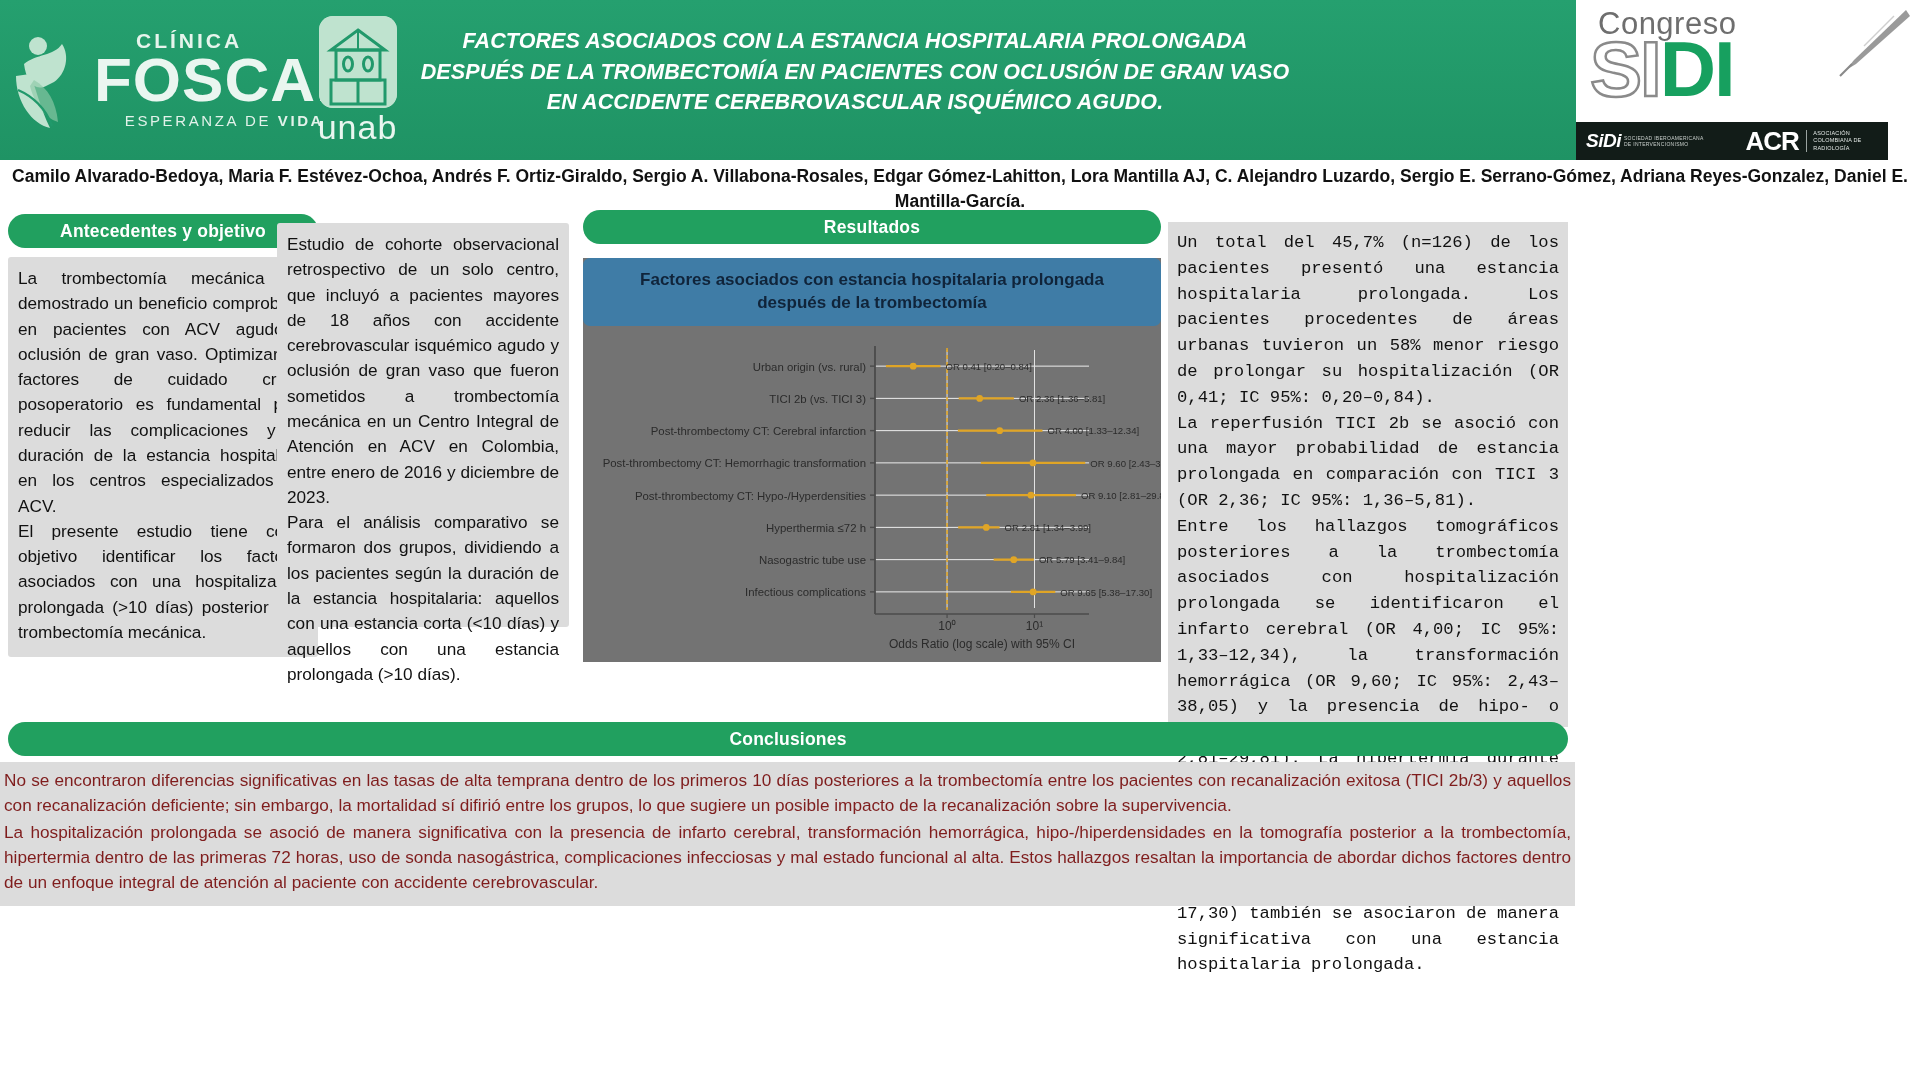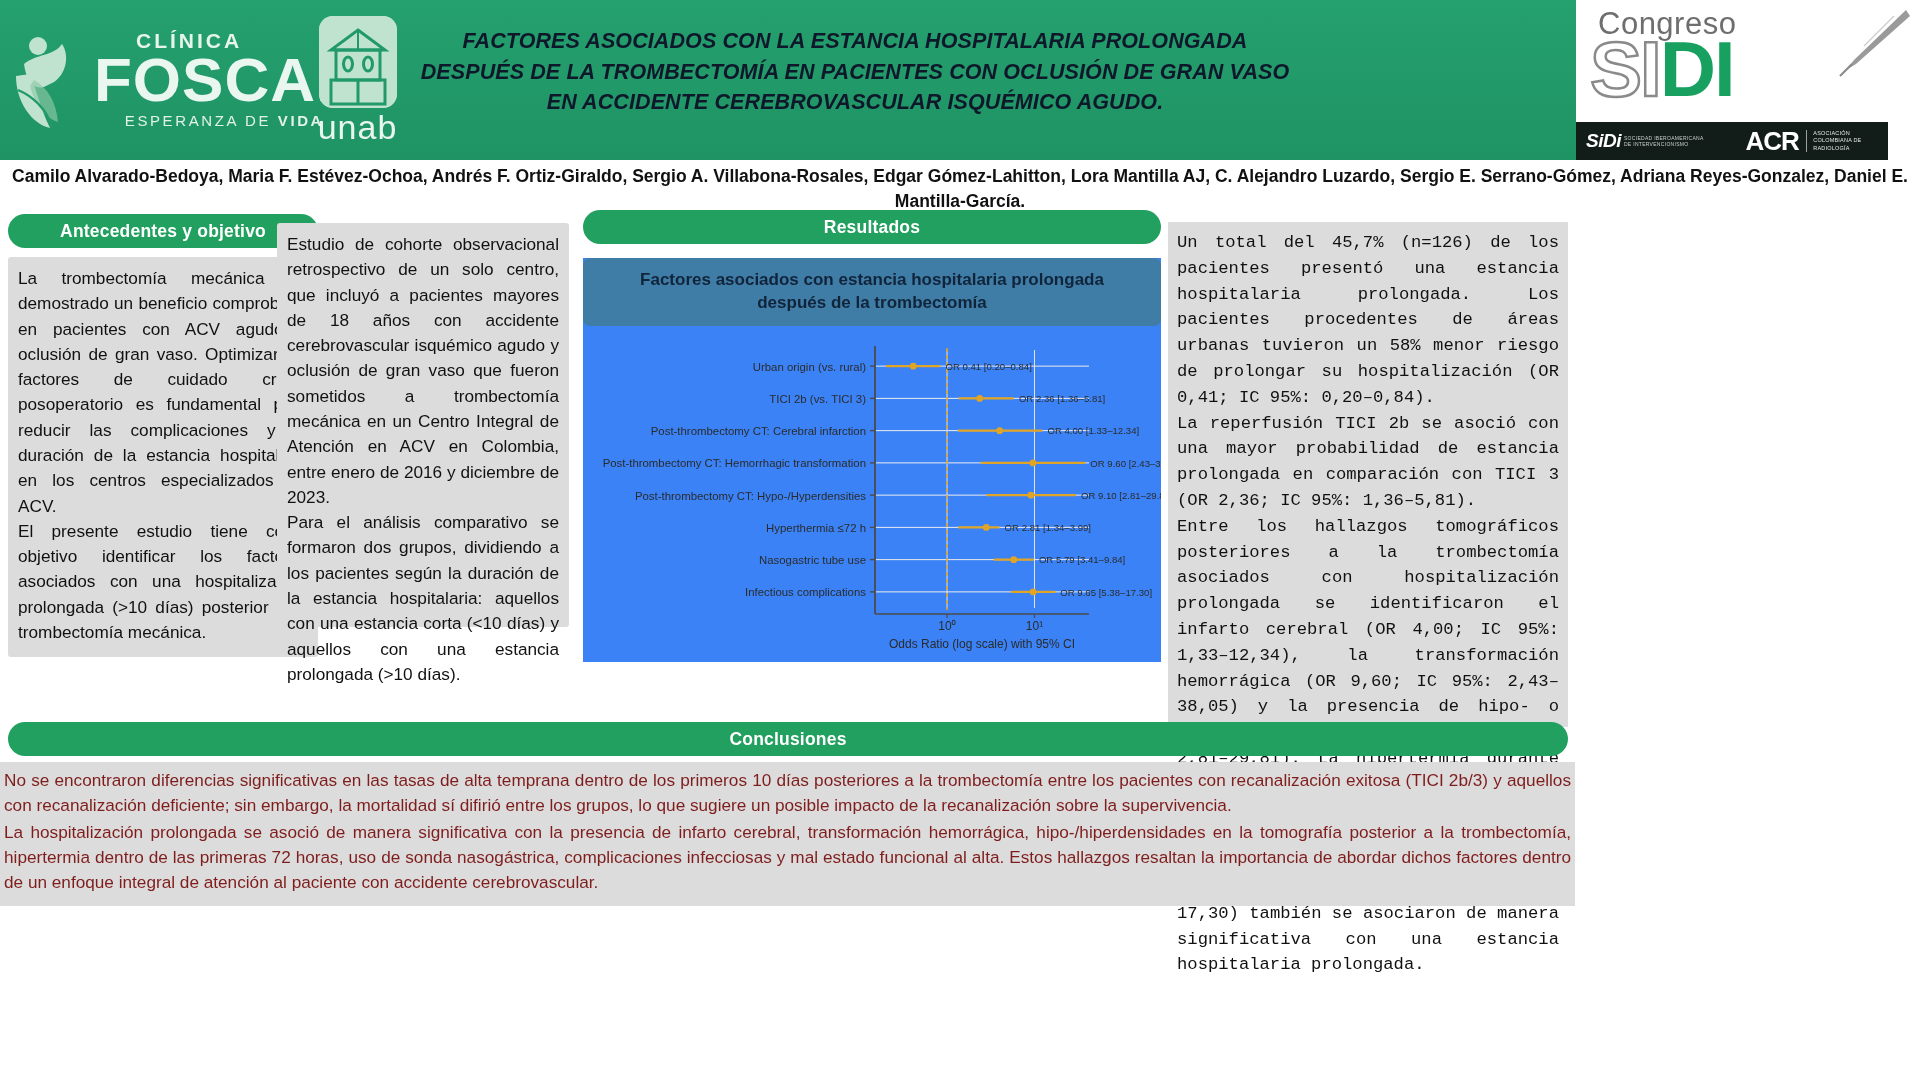--- a/index.html
+++ b/index.html
@@ -63,21 +63,21 @@
   .unab-word {
     font-size: 34px; color: #e9f6ef; font-weight: 400;
     letter-spacing: 1px; margin-top: 2px; line-height: 1;
   }
 
   .poster-title {
     position: absolute;
     left: 420px; top: 26px;
     width: 870px;
     text-align: center;
-    color: #0f172a;
+    color: #ffffff;
     font-style: italic;
     font-weight: 700;
     font-size: 21.5px;
     line-height: 1.42;
     letter-spacing: 0.1px;
     z-index: 3;
   }
 
   .logo-sidi {
     position: absolute;
@@ -176,21 +176,21 @@
   .col1 .pill, .col2 .pill { height: 34px; }
   .col1 .bodybox { margin-top: 9px; height: 400px; }
   .col2 .bodybox { margin-top: 9px; height: 404px; }
 
   .col3 .pill { height: 34px; width: 578px; }
 
   
   .chart-card {
     margin-top: 14px;
     width: 578px;
-    background: #3b82f6;
+    background: #737373;
   }
   .chart-title {
     background: #3f7ca6;
     color: #10243a;
     font-weight: 700;
     font-size: 17px;
     text-align: center;
     border-radius: 7px;
     padding: 11px 36px;
     line-height: 1.35;

